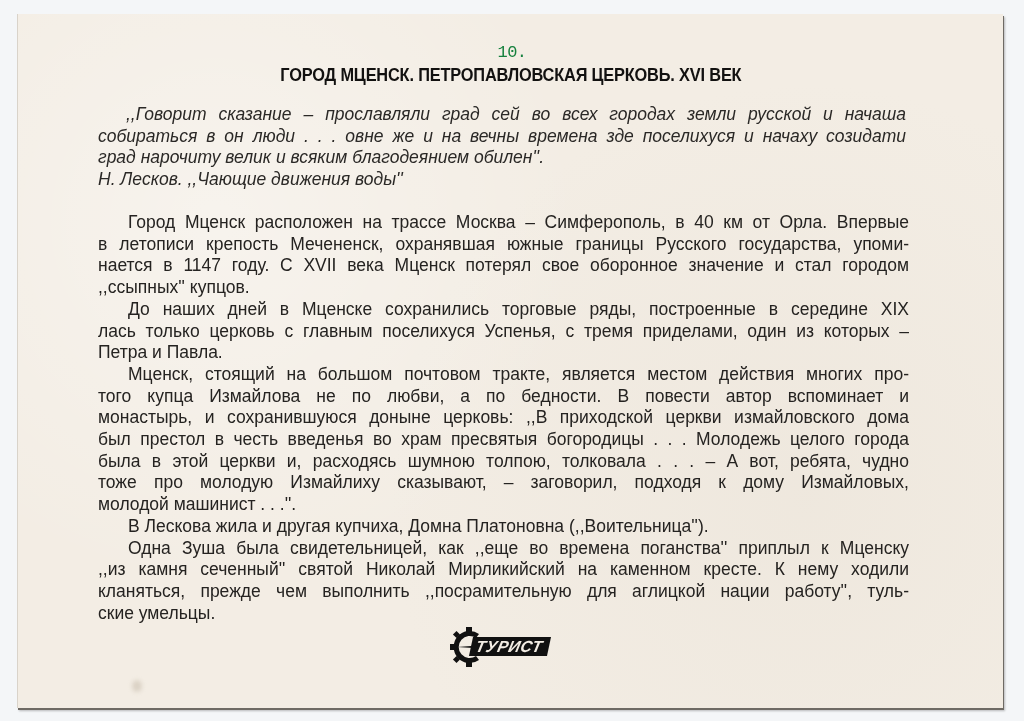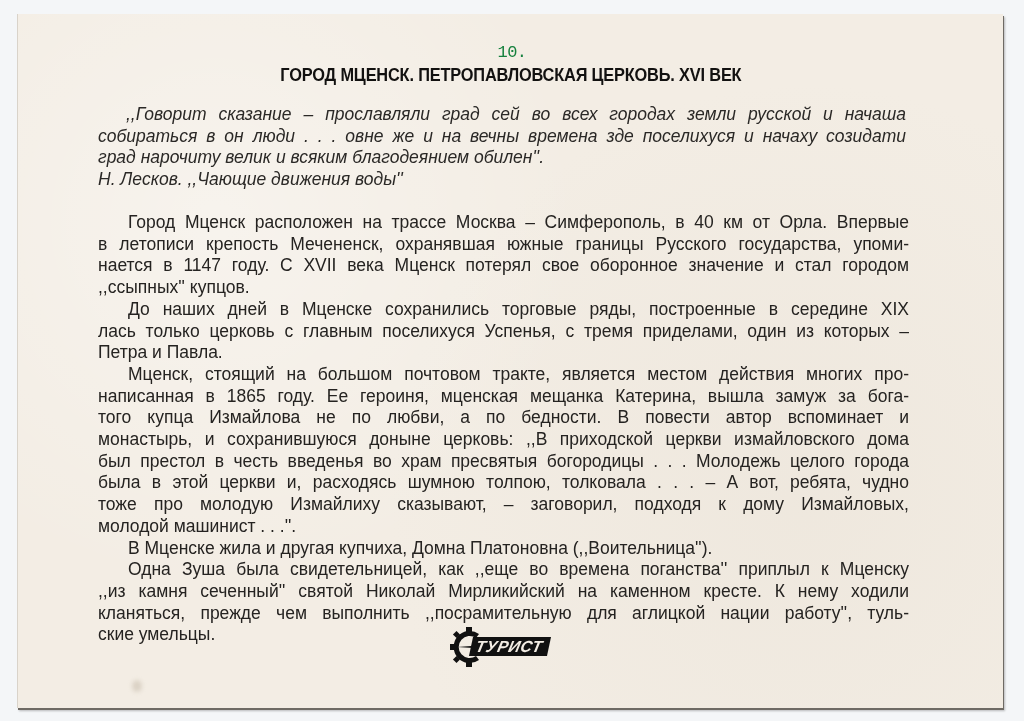--- a/index.html
+++ b/index.html
@@ -112,28 +112,27 @@
 
 <div class="body-text">
   <span class="line indent">Город Мценск расположен на трассе Москва – Симферополь, в 40 км от Орла. Впервые</span>
   <span class="line">в летописи крепость Мечененск, охранявшая южные границы Русского государства, упоми-</span>
   <span class="line">нается в 1147 году. С XVII века Мценск потерял свое оборонное значение и стал городом</span>
   <span class="line end">,,ссыпных'' купцов.</span>
   <span class="line indent">До наших дней в Мценске сохранились торговые ряды, построенные в середине XIX</span>
   <span class="line">лась только церковь с главным поселихуся Успенья, с тремя приделами, один из которых –</span>
   <span class="line end">Петра и Павла.</span>
   <span class="line indent">Мценск, стоящий на большом почтовом тракте, является местом действия многих про-</span>
-  <span class="line">написанная в 1865 году. Ее героиня, мценская мещанка Катерина, вышла замуж за бога-</span>
   <span class="line">того купца Измайлова не по любви, а по бедности. В повести автор вспоминает и</span>
   <span class="line">монастырь, и сохранившуюся доныне церковь: ,,В приходской церкви измайловского дома</span>
   <span class="line">был престол в честь введенья во храм пресвятыя богородицы . . . Молодежь целого города</span>
   <span class="line">была в этой церкви и, расходясь шумною толпою, толковала . . . – А вот, ребята, чудно</span>
   <span class="line">тоже про молодую Измайлиху сказывают, – заговорил, подходя к дому Измайловых,</span>
   <span class="line end">молодой машинист . . .''.</span>
-  <span class="line indent end">В Мценске жила и другая купчиха, Домна Платоновна (,,Воительница'').</span>
+  <span class="line indent end">В Лескова жила и другая купчиха, Домна Платоновна (,,Воительница'').</span>
   <span class="line indent">Одна Зуша была свидетельницей, как ,,еще во времена поганства'' приплыл к Мценску</span>
   <span class="line">,,из камня сеченный'' святой Николай Мирликийский на каменном кресте. К нему ходили</span>
   <span class="line">кланяться, прежде чем выполнить ,,посрамительную для аглицкой нации работу'', туль-</span>
   <span class="line end">ские умельцы.</span>
 </div>
 
 <div class="logo">
   <svg width="42" height="42" viewBox="0 0 42 42" style="position:absolute;left:0;top:0;">
     <g fill="#111">
       <path d="M30 8 A16 16 0 1 0 30 34 L27 30 A11 11 0 1 1 27 12 Z"></path>

